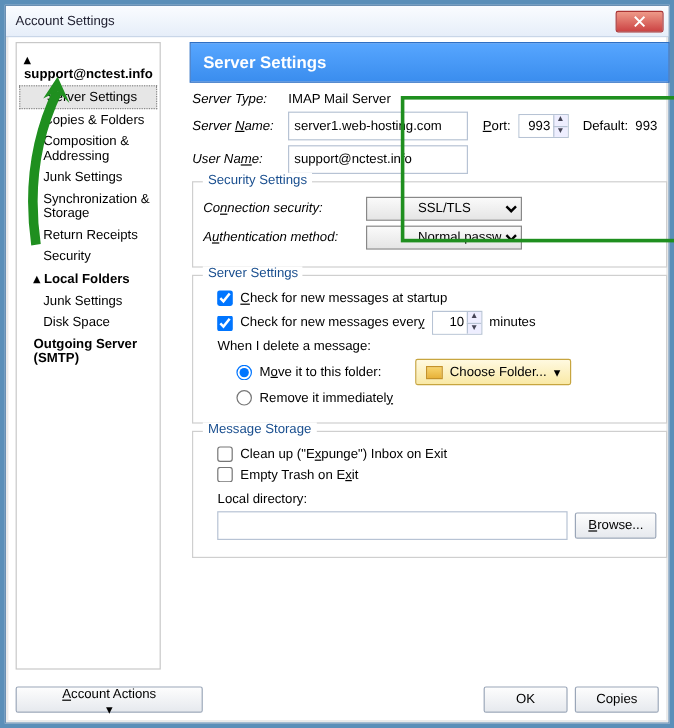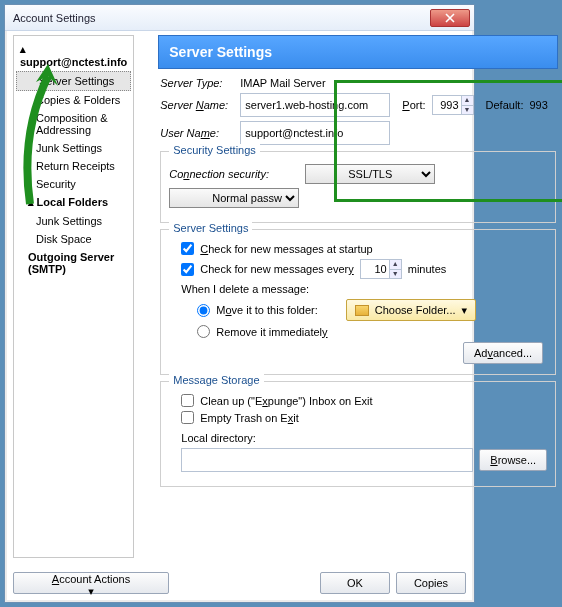--- a/index.html
+++ b/index.html
@@ -1,17 +1,17 @@
 <!DOCTYPE html>
 <html><head>
 <meta charset="utf-8">
 <style>
   * { box-sizing: border-box; font-family: "Segoe UI", Tahoma, sans-serif; font-size: 11px; }
   body { margin: 0; background: #5b8fb9; width: 562px; height: 607px; position: relative; }
-  .window { position: absolute; left: 4px; top: 4px; width: 471px; height: 599px; background: #fff; border: 1px solid #6a8fb3; box-shadow: 0 0 0 2px rgba(0,0,0,0.08) inset; }
+  .window { position: absolute; left: 4px; top: 4px; width: 554px; height: 599px; background: #fff; border: 1px solid #6a8fb3; box-shadow: 0 0 0 2px rgba(0,0,0,0.08) inset; }
   .titlebar { height: 26px; background: linear-gradient(#fafcff,#e6eef9); border-bottom: 1px solid #c9d6e8; display: flex; align-items: center; padding: 0 4px 0 8px; }
   .titlebar .title { flex: 1; color: #223; }
   .closebtn { width: 40px; height: 18px; border: 1px solid #a33; background: linear-gradient(#e98,#c44); border-radius: 2px; display: flex; align-items: center; justify-content: center; color: #fff; }
   .content { position: absolute; top: 30px; left: 8px; right: 8px; bottom: 44px; display: flex; gap: 24px; }
   .sidebar { width: 156px; border: 1px solid #c8c8c8; background: #fff; padding: 4px 0; position: relative; }
   .side-head { font-weight: bold; padding: 3px 6px; }
   .side-item { padding: 3px 6px 3px 22px; cursor: default; }
   .side-item.selected { background: #e6e6e6; border: 1px dotted #888; margin: 0 2px; }
   .side-sub { padding-left: 14px; }
   .main { flex: 1; position: relative; }
@@ -58,20 +58,21 @@
     </div>
   </div>
 
   <div class="content">
     <div class="sidebar">
       <div class="side-head">▴ <span>support@nctest.info</span></div>
       <div class="side-item selected">Server Settings</div>
       <div class="side-item">Copies &amp; Folders</div>
       <div class="side-item">Composition &amp; Addressing</div>
       <div class="side-item">Junk Settings</div>
+      <div class="side-item">Synchronization &amp; Storage</div>
       <div class="side-item">Return Receipts</div>
       <div class="side-item">Security</div>
       <div class="side-head side-sub">▴ <span>Local Folders</span></div>
       <div class="side-item">Junk Settings</div>
       <div class="side-item">Disk Space</div>
       <div class="side-head side-sub">Outgoing Server (SMTP)</div>
 
       <svg class="arrow" width="40" height="150">
           <path d="M12 140 Q2 70 30 12" stroke="#1f8f1f" stroke-width="8" fill="none"></path>
           <path d="M30 12 L18 18 L30 0 L40 22 Z" fill="#1f8f1f"></path>
@@ -104,20 +105,21 @@
         <input type="text" class="fld username" value="support@nctest.info" style="">
       </div>
 
       <div class="fieldset">
         <div class="legend">Security Settings</div>
         <div class="formrow" style="margin-left:0">
           <label style="width:130px"><span>Co<span class="u">n</span>nection security:</span></label>
           <select class="dd"><option>SSL/TLS</option></select>
         </div>
         <div class="formrow" style="margin-left:0">
+          <label style="width:130px"><span>A<span class="u">u</span>thentication method:</span></label>
           <select class="dd"><option>Normal password</option></select>
         </div>
       </div>
 
       <div class="fieldset">
         <div class="legend">Server Settings</div>
         <div class="check">
           <input type="checkbox" checked="" style="">
           <span><span class="u">C</span>heck for new messages at startup</span>
         </div>
@@ -140,23 +142,20 @@
           <span style="width:16px"></span>
           <button class="folderbtn">
             <span class="foldericon"></span>
             <span>Choose Folder...</span>
             <span>▾</span>
           </button>
         </div>
         <div class="radio" style="margin-left:28px">
           <input type="radio" name="del" style="">
           <span>Remove it immediatel<span class="u">y</span></span>
-        </div>
-        <div class="advrow">
-          <button class="btn"><span>Ad<span class="u">v</span>anced...</span></button>
         </div>
       </div>
 
       <div class="fieldset">
         <div class="legend">Message Storage</div>
         <div class="check">
           <input type="checkbox" style="">
           <span>Clean up ("E<span class="u">x</span>punge") Inbox on Exit</span>
         </div>
         <div class="check">

